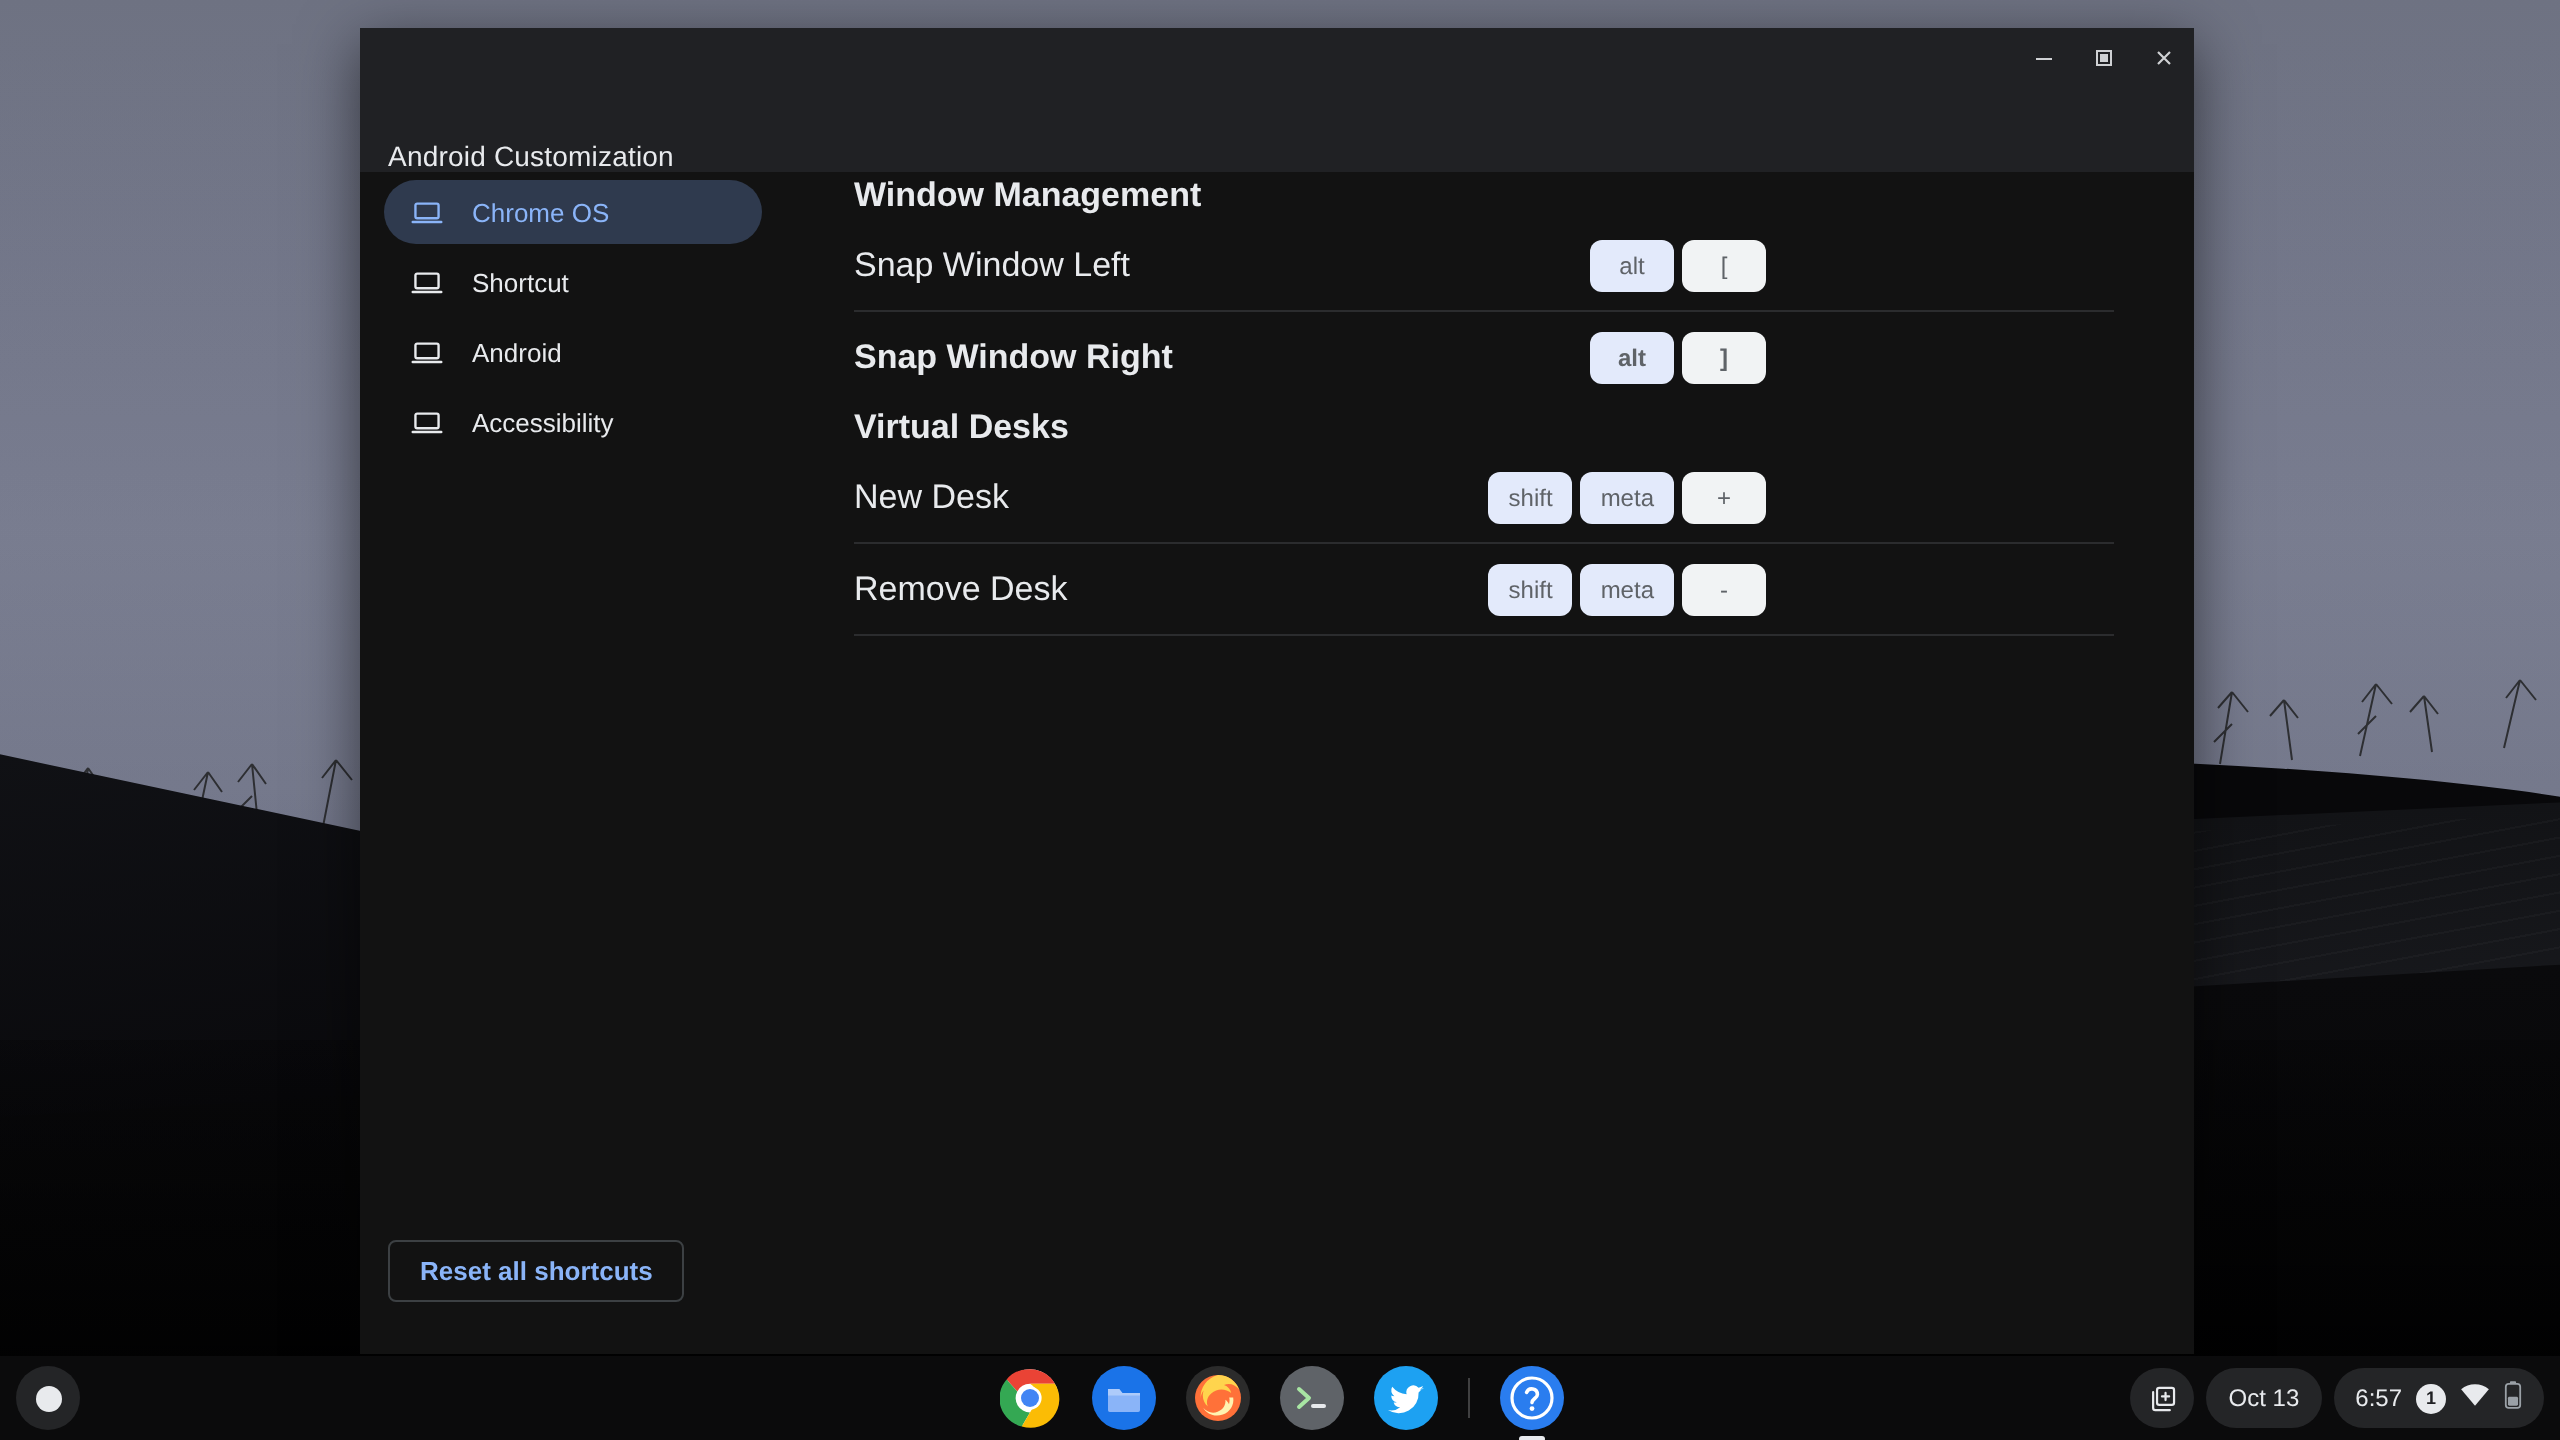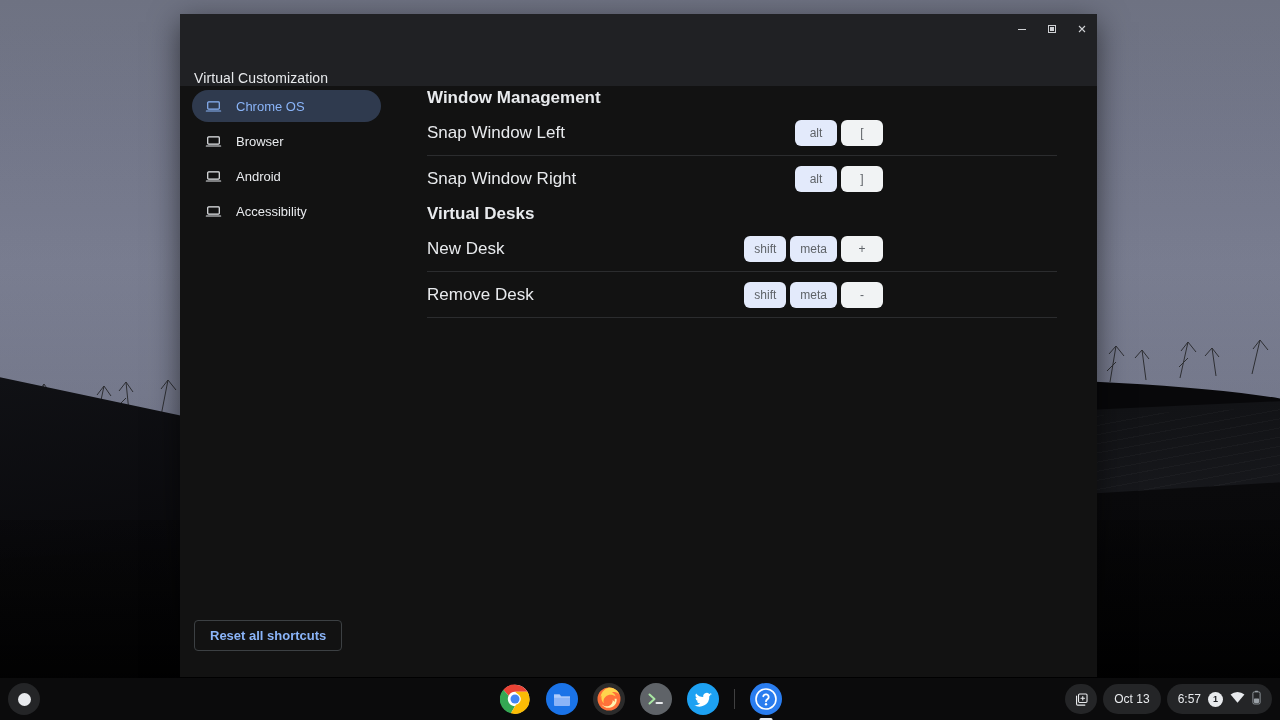--- a/index.html
+++ b/index.html
@@ -115,21 +115,21 @@
   .section-title {
     font-size:17px; font-weight:bold; color:#e8eaed;
     margin:0 0 2px 0; padding-top:2px;
   }
   .sec-first { margin-top:0; }
   .shortcut-row {
     display:flex; align-items:center; justify-content:space-between;
     min-height:46px; border-bottom:1px solid #2b2c2e;
     gap:16px;
   }
-  .shortcut-row.nobottom { border-bottom:none; }
+  .shortcut-row.nobottom { border-bottom:none;font-weight:bold; }
   .row-label { font-size:17px; color:#e8eaed; white-space:nowrap; }
   .keys { display:flex; align-items:center; gap:4px; padding-right:174px; }
   .key {
     min-width:42px; height:26px; padding:0 10px;
     display:flex; align-items:center; justify-content:center;
     border-radius:6px; font-size:12px; color:#5f6368;
     background:#f1f3f4;
   }
   .key.mod { background:#e3eafb; }
 
@@ -208,21 +208,21 @@
   <div class="dune-mid"></div>
   <div class="dune-ripples"></div>
   <div class="slope-left"></div>
   <div class="dune-near"></div>
   <div class="fg-dark"></div>
 </div>
 
 <div id="window">
 
   <div id="titlebar">
-    <div id="app-title">Virtual Customization</div>
+    <div id="app-title">Android Customization</div>
     <div id="win-controls">
       <div class="wbtn">
         <svg width="12" height="12" viewBox="0 0 12 12">
             <rect x="2" y="6" width="8" height="1" fill="#cfd1d4"></rect>
           </svg>
       </div>
       <div class="wbtn">
         <svg width="12" height="12" viewBox="0 0 12 12">
           <rect x="2.5" y="2.5" width="7" height="7" fill="none" stroke="#cfd1d4" stroke-width="1"></rect>
           <rect x="4" y="4" width="4" height="4" fill="#cfd1d4"></rect>
@@ -251,21 +251,21 @@
           <span>Chrome OS</span>
         </div>
 
         <div class="nav-item">
           <span class="ico">
             <svg width="17" height="17" viewBox="0 0 20 20" fill="none" stroke="#e8eaed" stroke-width="1.4">
               <rect x="3.2" y="4.5" width="13.6" height="8.6" rx="1"></rect>
               <path d="M1.6 15.3 h16.8" stroke-linecap="round"></path>
             </svg>
           </span>
-          <span>Browser</span>
+          <span>Shortcut</span>
         </div>
 
         <div class="nav-item">
           <span class="ico">
             <svg width="17" height="17" viewBox="0 0 20 20" fill="none" stroke="#e8eaed" stroke-width="1.4">
               <rect x="3.2" y="4.5" width="13.6" height="8.6" rx="1"></rect>
               <path d="M1.6 15.3 h16.8" stroke-linecap="round"></path>
             </svg>
           </span>
           <span>Android</span>

